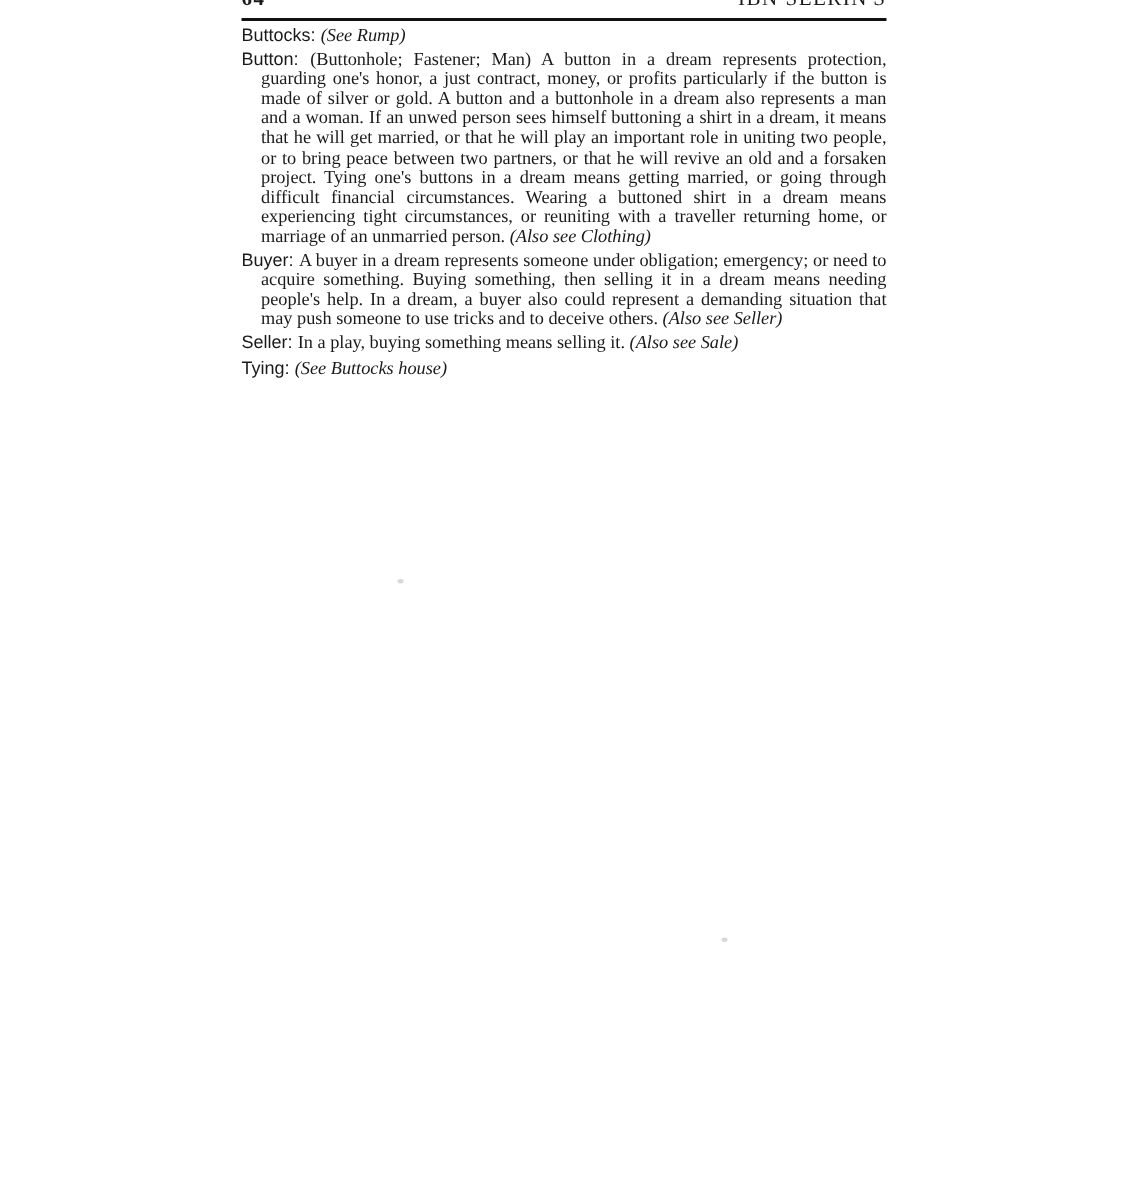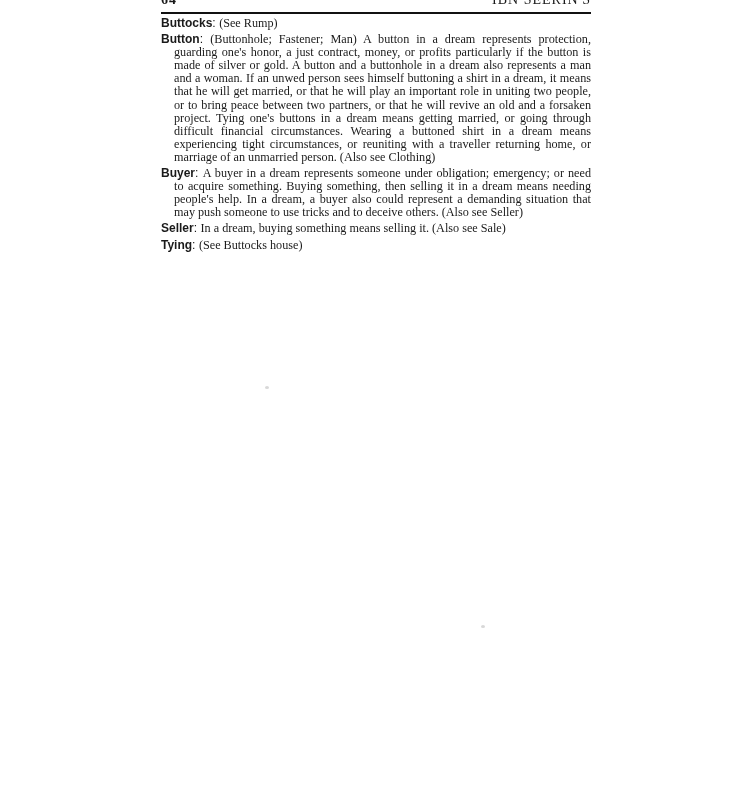--- a/index.html
+++ b/index.html
@@ -49,28 +49,29 @@
       font-family: "Liberation Serif", "DejaVu Serif", serif;
       font-size: 12.2px;
       line-height: 13.1px;
       text-align: justify;
       padding-left: 13px;
       text-indent: -13px;
       margin: 0 0 3px 0;
     }
     .entry .term {
       font-family: "Liberation Sans", "DejaVu Sans", sans-serif;
-      font-weight: bold;
+      font-weight: normal;
       font-size: 12px;
       margin-top: 46px;
     }
     .entry .colon {
       font-family: "Liberation Sans", "DejaVu Sans", sans-serif;
     }
     .entry .xref {
+      font-style: italic;
     }
     .speck {
       position: absolute;
       width: 4px;
       height: 3px;
       background: #d8d8d8;
       border-radius: 50%;
     }
   </style>
 </head>
@@ -84,20 +85,20 @@
   </div>
   <div class="rule"></div>
 
   <p class="entry"><span class="term">Buttocks</span><span class="colon">: </span><span class="xref">(See Rump)</span></p>
 
   <p class="entry"><span class="term">Button</span><span class="colon">: </span><span class="body">(Buttonhole; Fastener; Man) A button in a dream represents protection, guarding one's honor, a just contract, money, or profits particularly if the button is made of silver or gold. A button and a buttonhole in a dream also represents a man and a woman. If an unwed person sees himself buttoning a shirt in a dream, it means that he will get married, or that he will play an important role in uniting two people, or to bring peace between two partners, or that he will revive an old and a forsaken project. Tying one's buttons in a dream means getting married, or going through difficult financial circumstances. Wearing a buttoned shirt in a dream means experiencing tight circumstances, or reuniting with a traveller returning home, or marriage of an unmarried person.</span><span> </span><span class="xref">(Also see Clothing)</span></p>
 
 
   <p class="entry"><span class="term">Buyer</span><span class="colon">: </span><span class="body">A buyer in a dream represents someone under obligation; emergency; or need to acquire something. Buying something, then selling it in a dream means needing people's help. In a dream, a buyer also could represent a demanding situation that may push someone to use tricks and to deceive others.</span><span> </span><span class="xref">(Also see Seller)</span></p>
 
-  <p class="entry"><span class="term">Seller</span><span class="colon">: </span><span class="body">In a dream, buying something means selling it.</span><span> </span><span class="xref">(Also see Sale)</span></p>
+  <p class="entry"><span class="term">Seller</span><span class="colon">: </span><span class="body">In a play, buying something means selling it.</span><span> </span><span class="xref">(Also see Sale)</span></p>
 
   <p class="entry"><span class="term">Tying</span><span class="colon">: </span><span class="xref">(See Buttocks house)</span></p>
 
 </div>
 
 <div class="speck" style="left:265px; top:386px;"></div>
 <div class="speck" style="left:481px; top:625px;"></div>
 
 </body></html>

